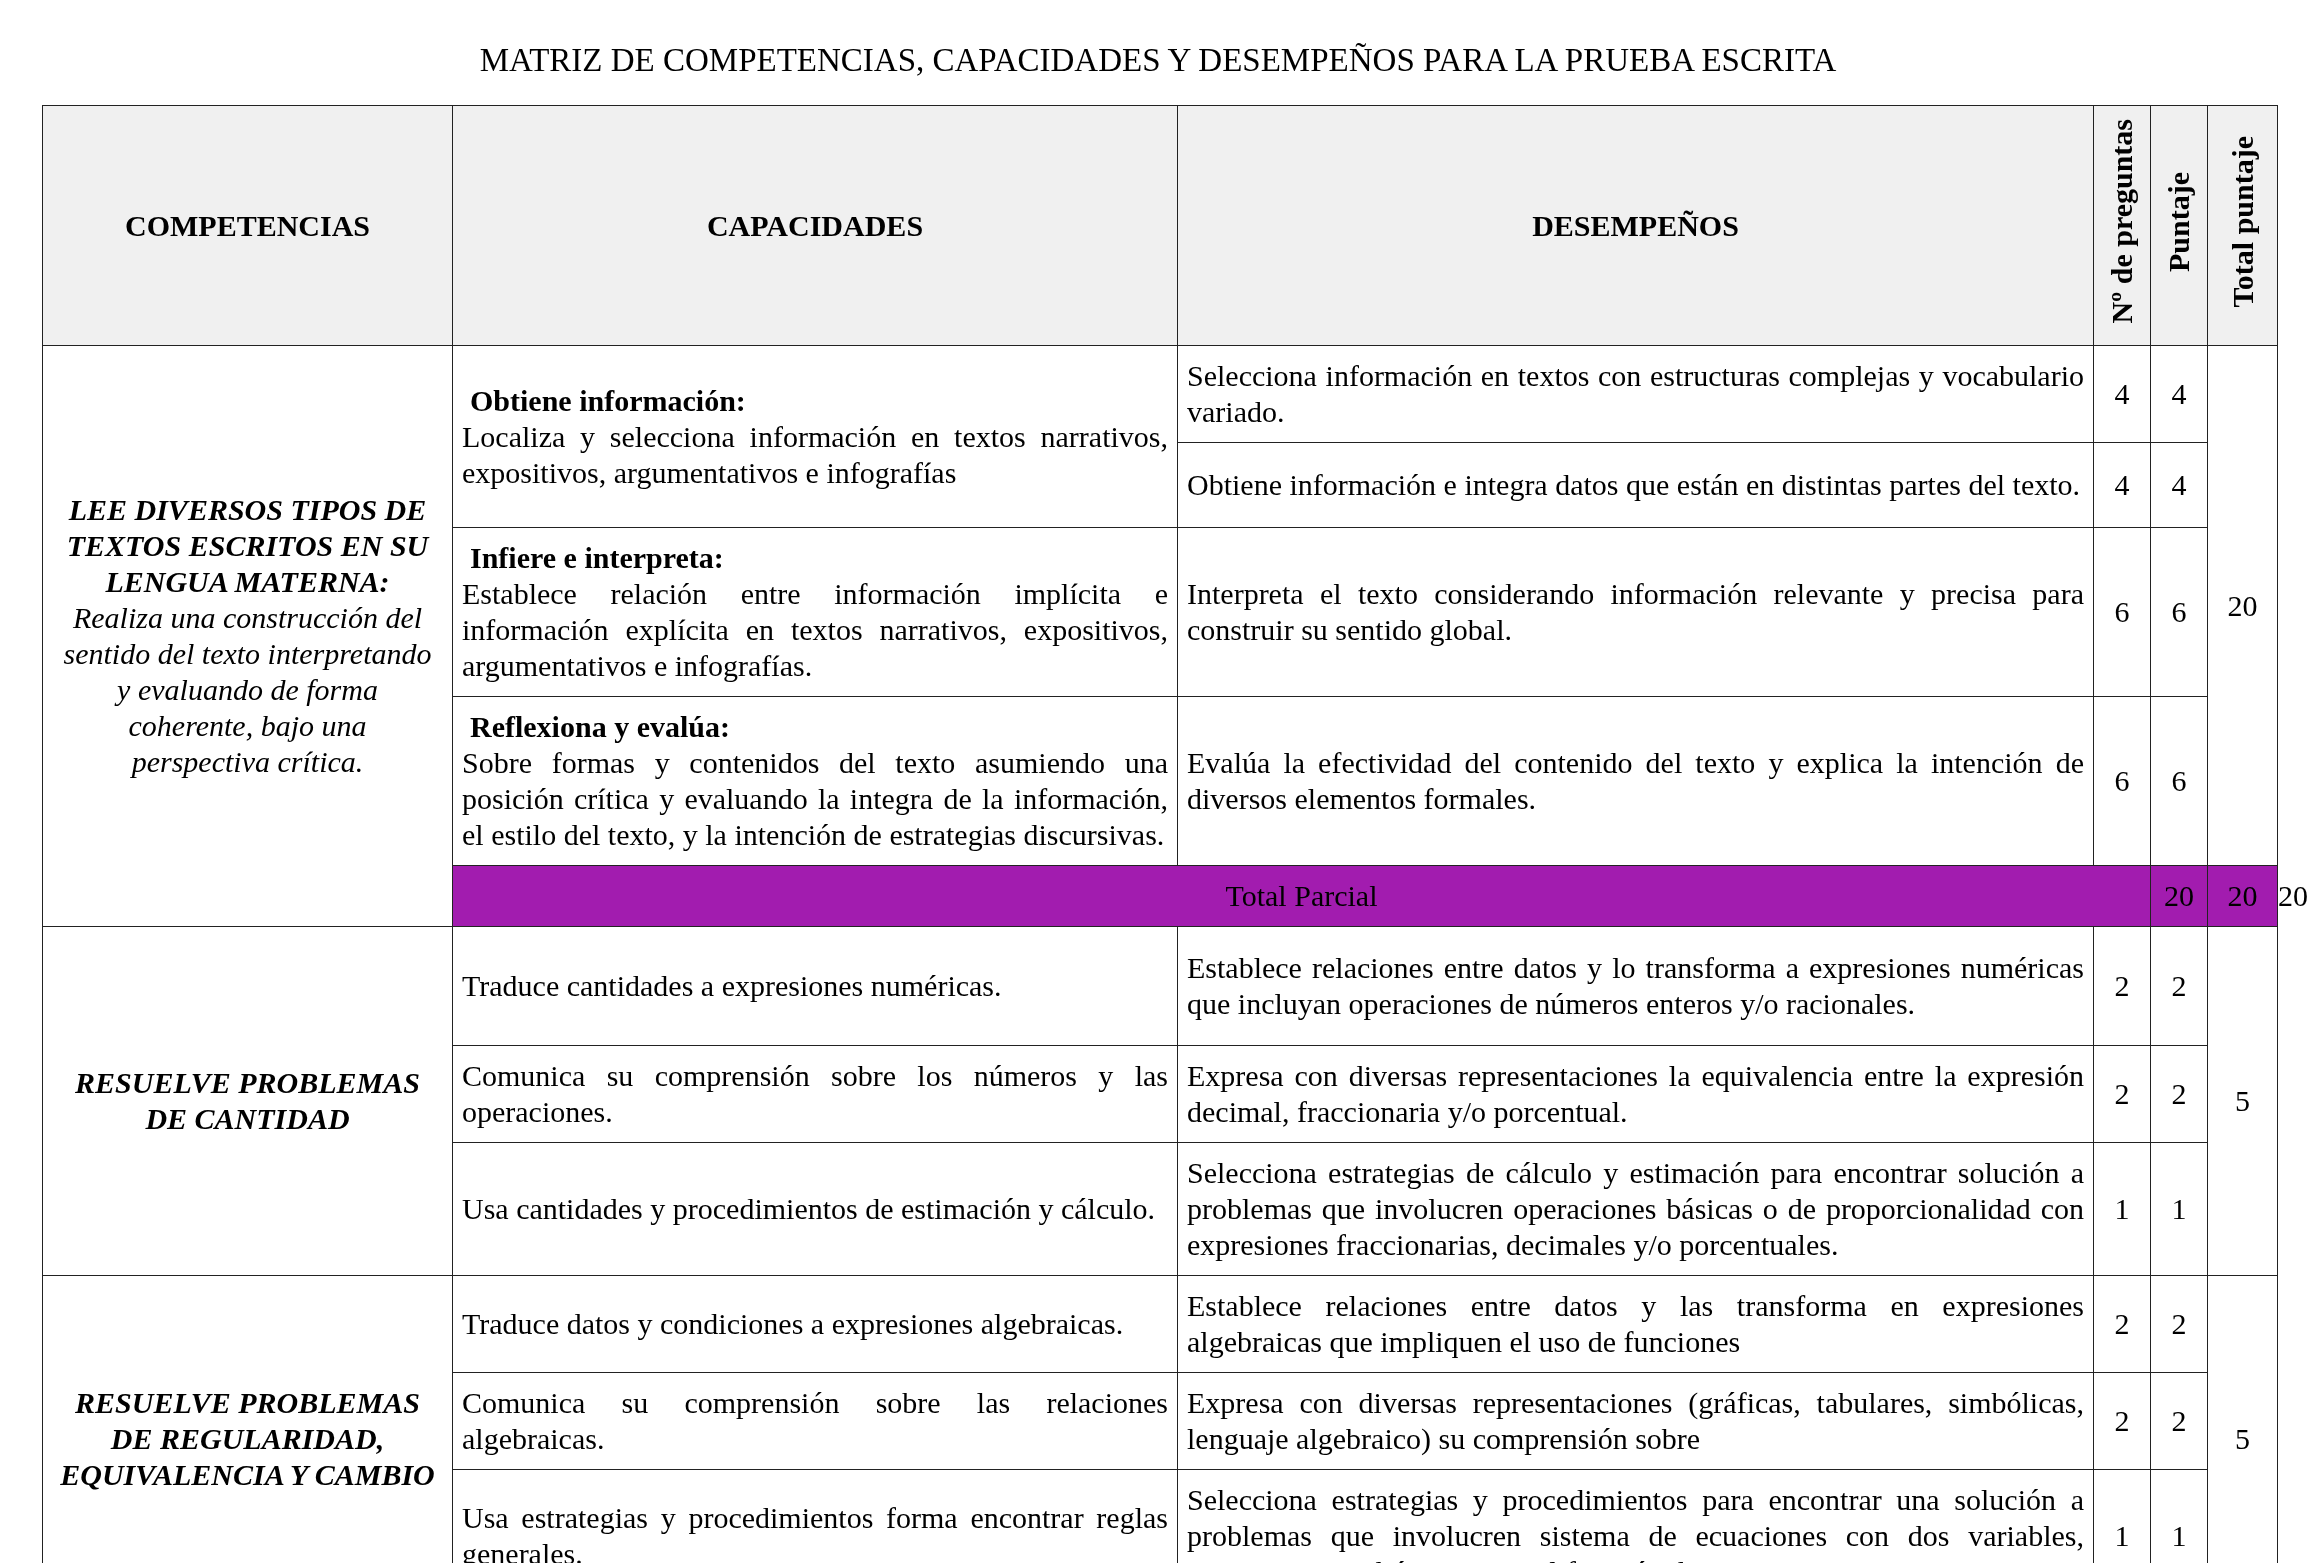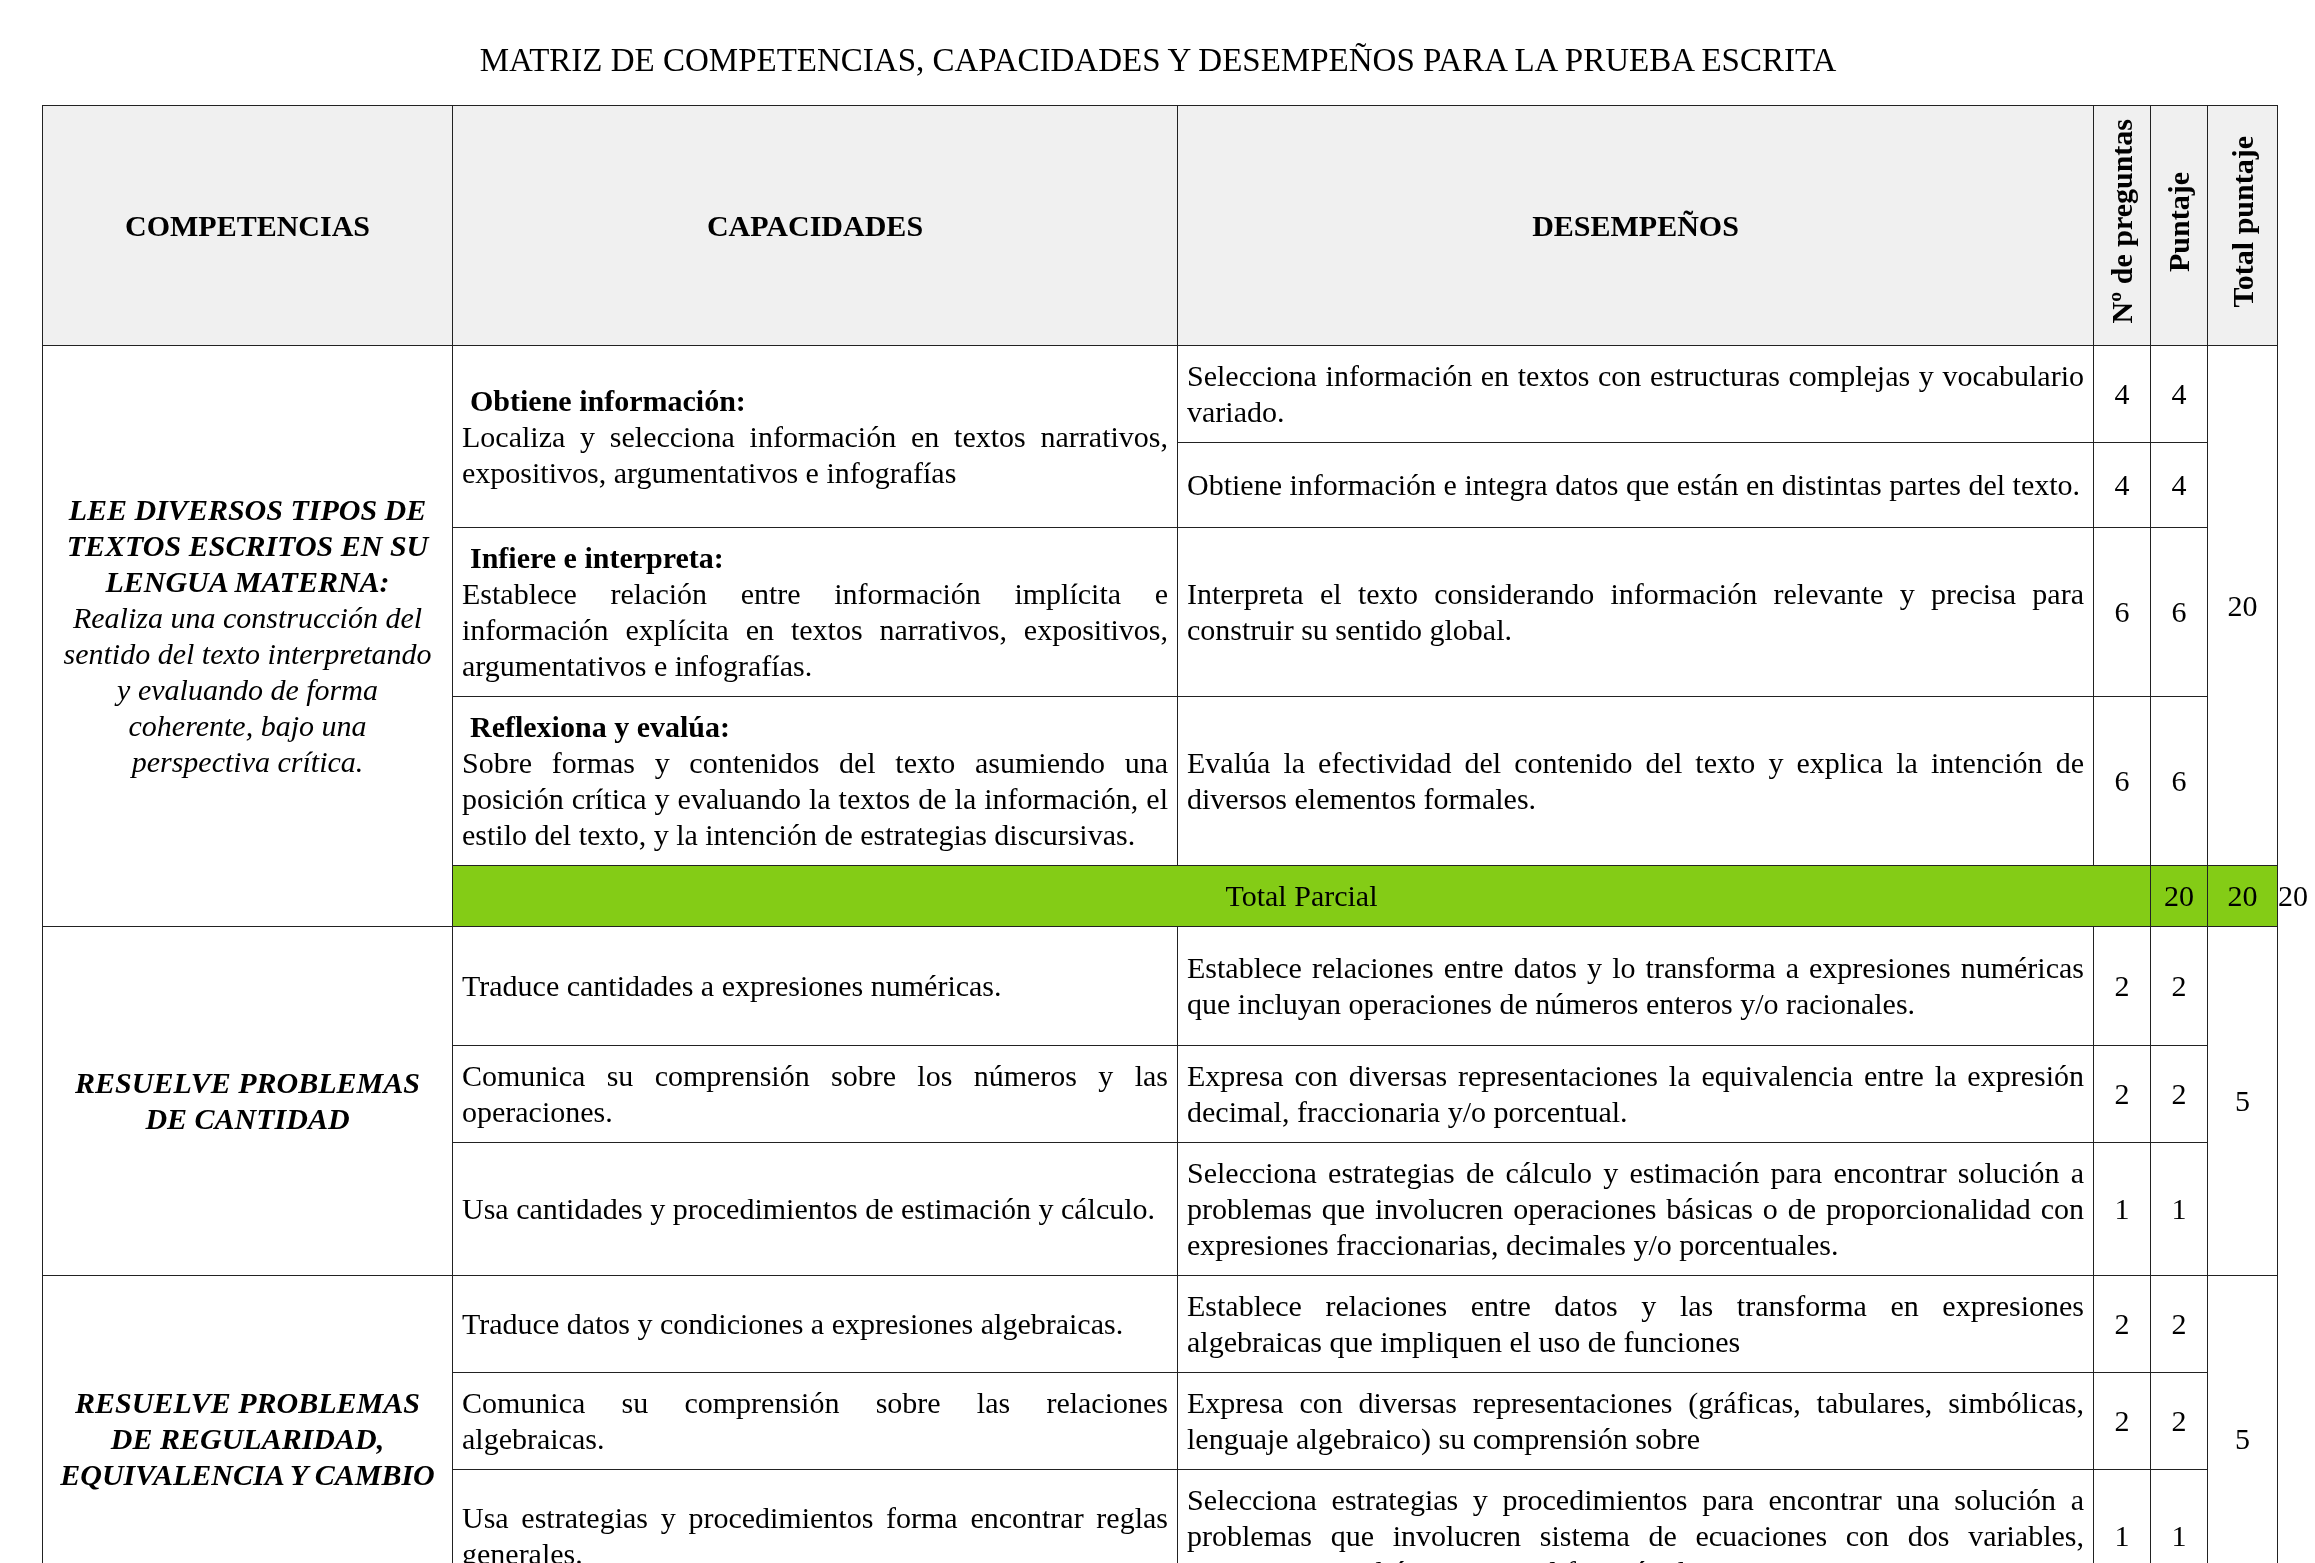--- a/index.html
+++ b/index.html
@@ -12,21 +12,21 @@
   table.matrix td, table.matrix th { border: 1.8px solid #222; padding: 12px 9px; vertical-align: middle;
                  font-size: 30px; line-height: 36px; }
   th { background: #f0f0f0; font-weight: bold; font-size: 30px; }
   .vert { writing-mode: vertical-rl; transform: rotate(180deg); white-space: nowrap;
           display: inline-block; font-weight: bold; font-size: 30px; }
   .just { text-align: justify; }
   .num { text-align: center; padding: 0 !important; }
   .comp { text-align: center; padding: 0 12.7px !important; font-style: italic; }
   .comp b { display: block; }
   .cap-title { font-weight: bold; display: block; margin-left: 8px; }
-  tr.total td { background: #84cc16; }
+  tr.total td { background: #a21caf; }
   .total-label { text-align: center; }
 </style>
 </head>
 <body>
 
 <div class="title">MATRIZ DE COMPETENCIAS, CAPACIDADES Y DESEMPEÑOS PARA LA PRUEBA ESCRITA</div>
 
 <table class="matrix">
   <colgroup>
     <col style="width:410px">
@@ -71,21 +71,21 @@
       <span class="cap-title">Infiere e interpreta:</span>
       <span>Establece relación entre información implícita e información explícita en textos narrativos, expositivos, argumentativos e infografías.</span>
     </td>
     <td class="just">Interpreta el texto considerando información relevante y precisa para construir su sentido global.</td>
     <td class="num">6</td>
     <td class="num">6</td>
   </tr>
   <tr style="height:148px">
     <td class="just">
       <span class="cap-title">Reflexiona y evalúa:</span>
-      <span>Sobre formas y contenidos del texto asumiendo una posición crítica y evaluando la textos de la información, el estilo del texto, y la intención de estrategias discursivas.</span>
+      <span>Sobre formas y contenidos del texto asumiendo una posición crítica y evaluando la integra de la información, el estilo del texto, y la intención de estrategias discursivas.</span>
     </td>
     <td class="just">Evalúa la efectividad del contenido del texto y explica la intención de diversos elementos formales.</td>
     <td class="num">6</td>
     <td class="num">6</td>
   </tr>
 
   <tr class="total" style="height:49px">
     <td colspan="3" class="total-label">Total Parcial</td>
     <td class="num">20</td>
     <td class="num">20</td>

